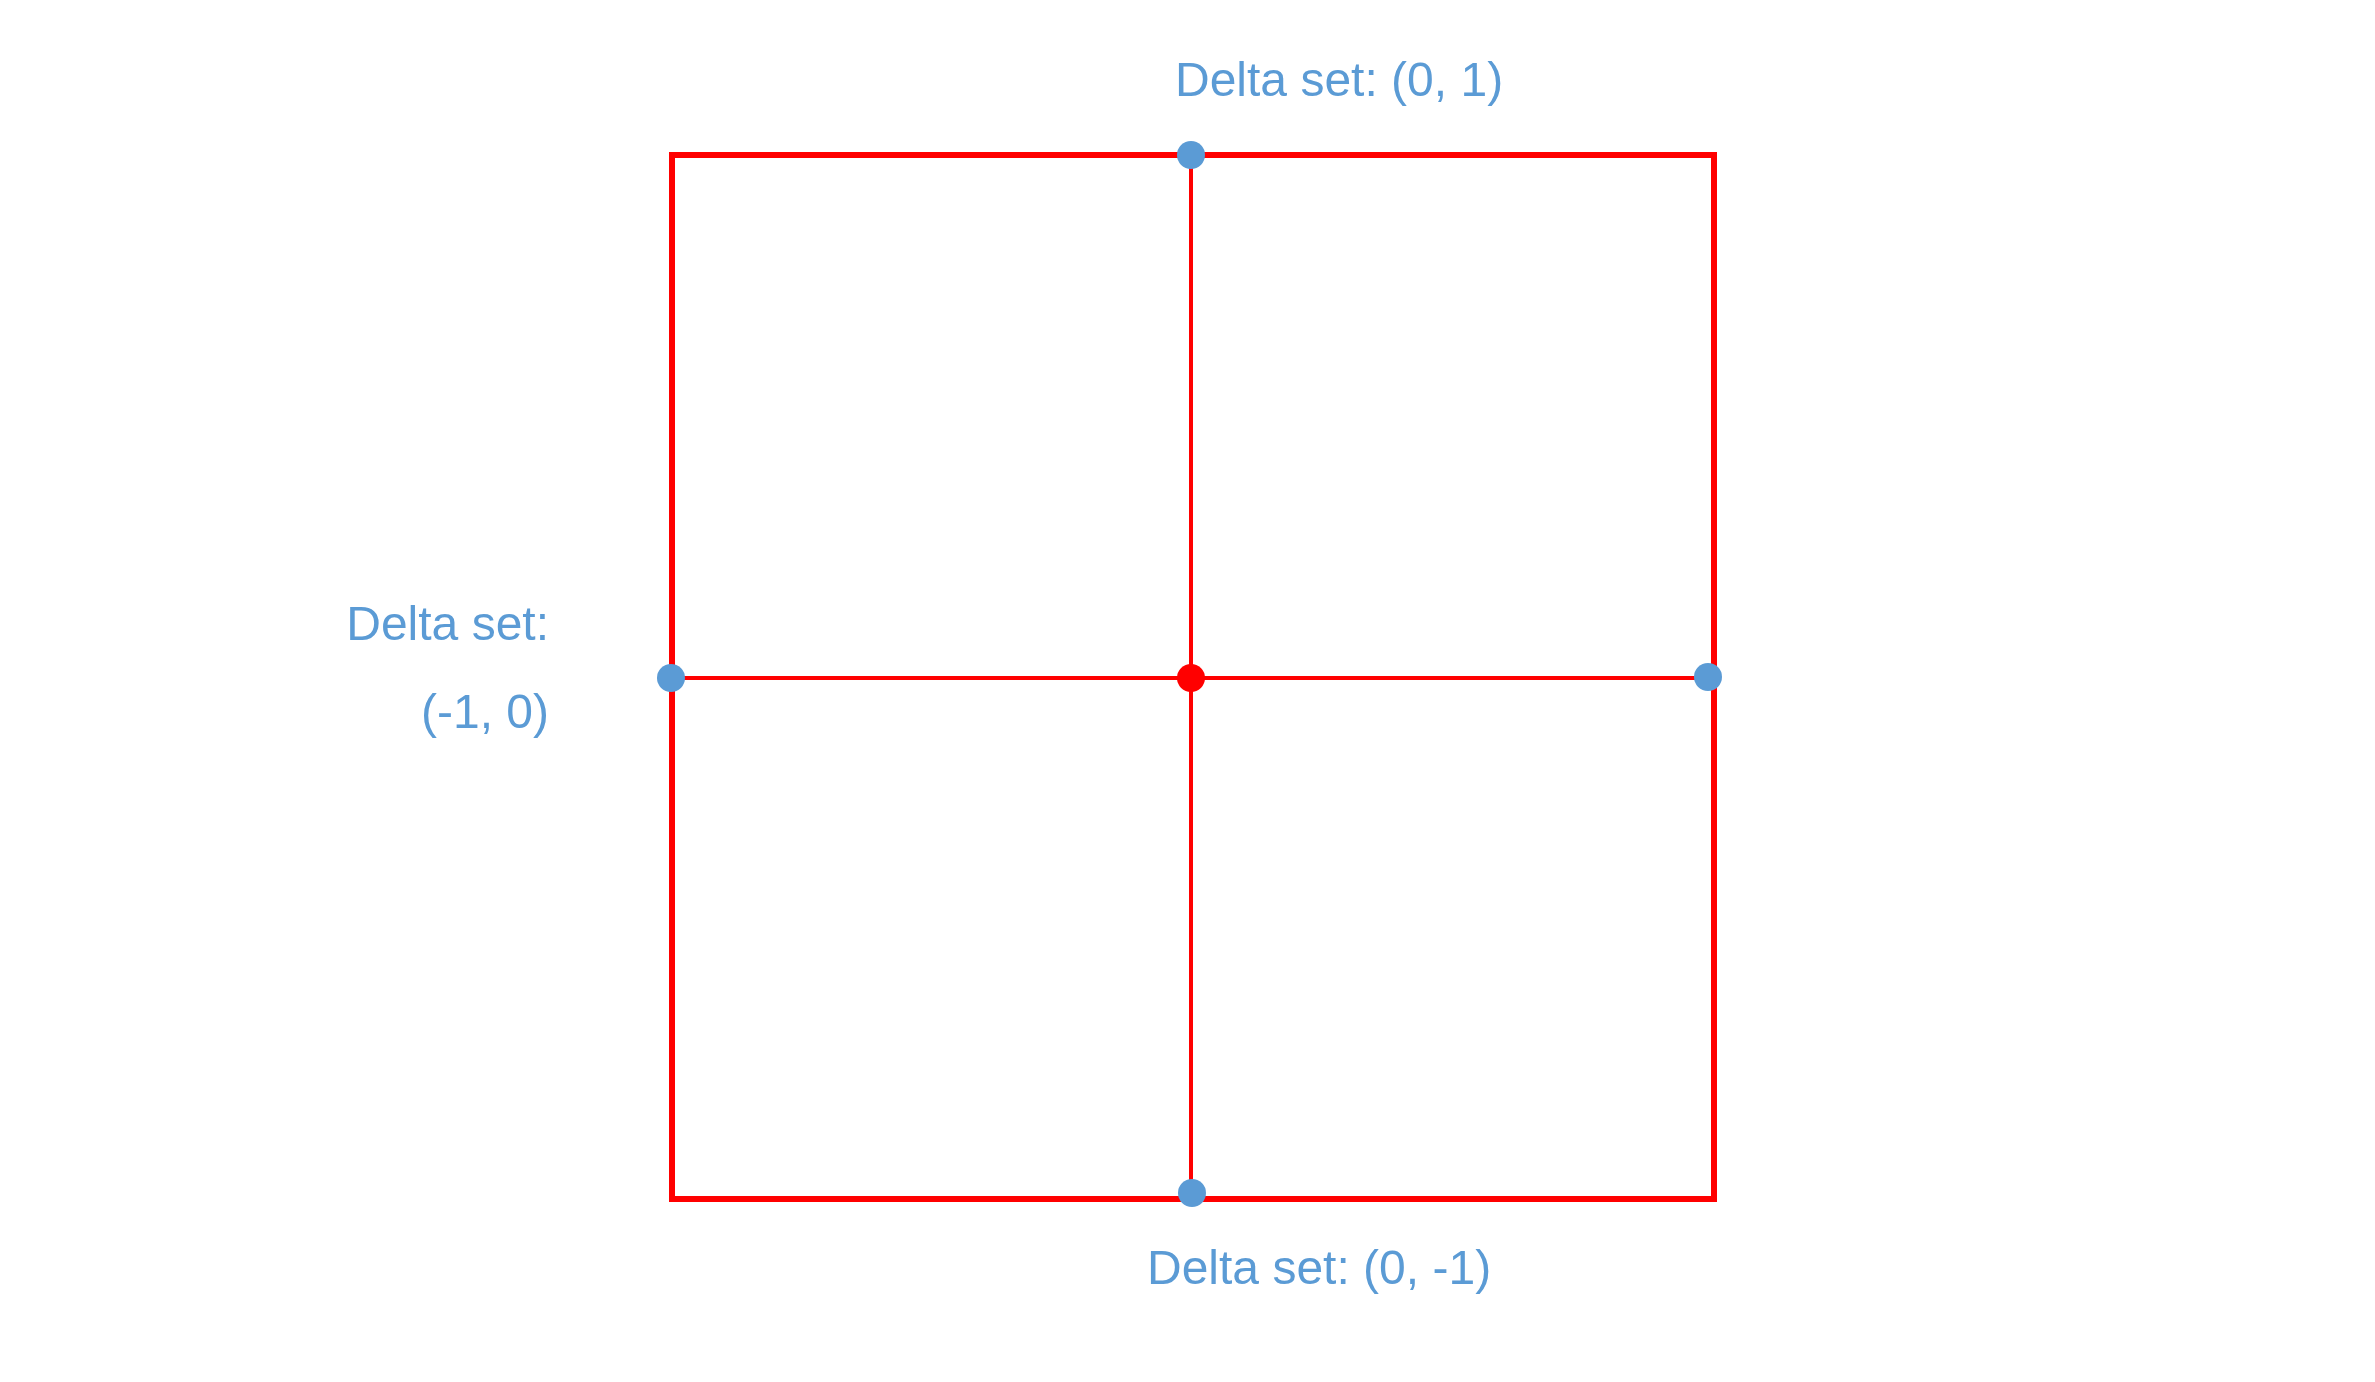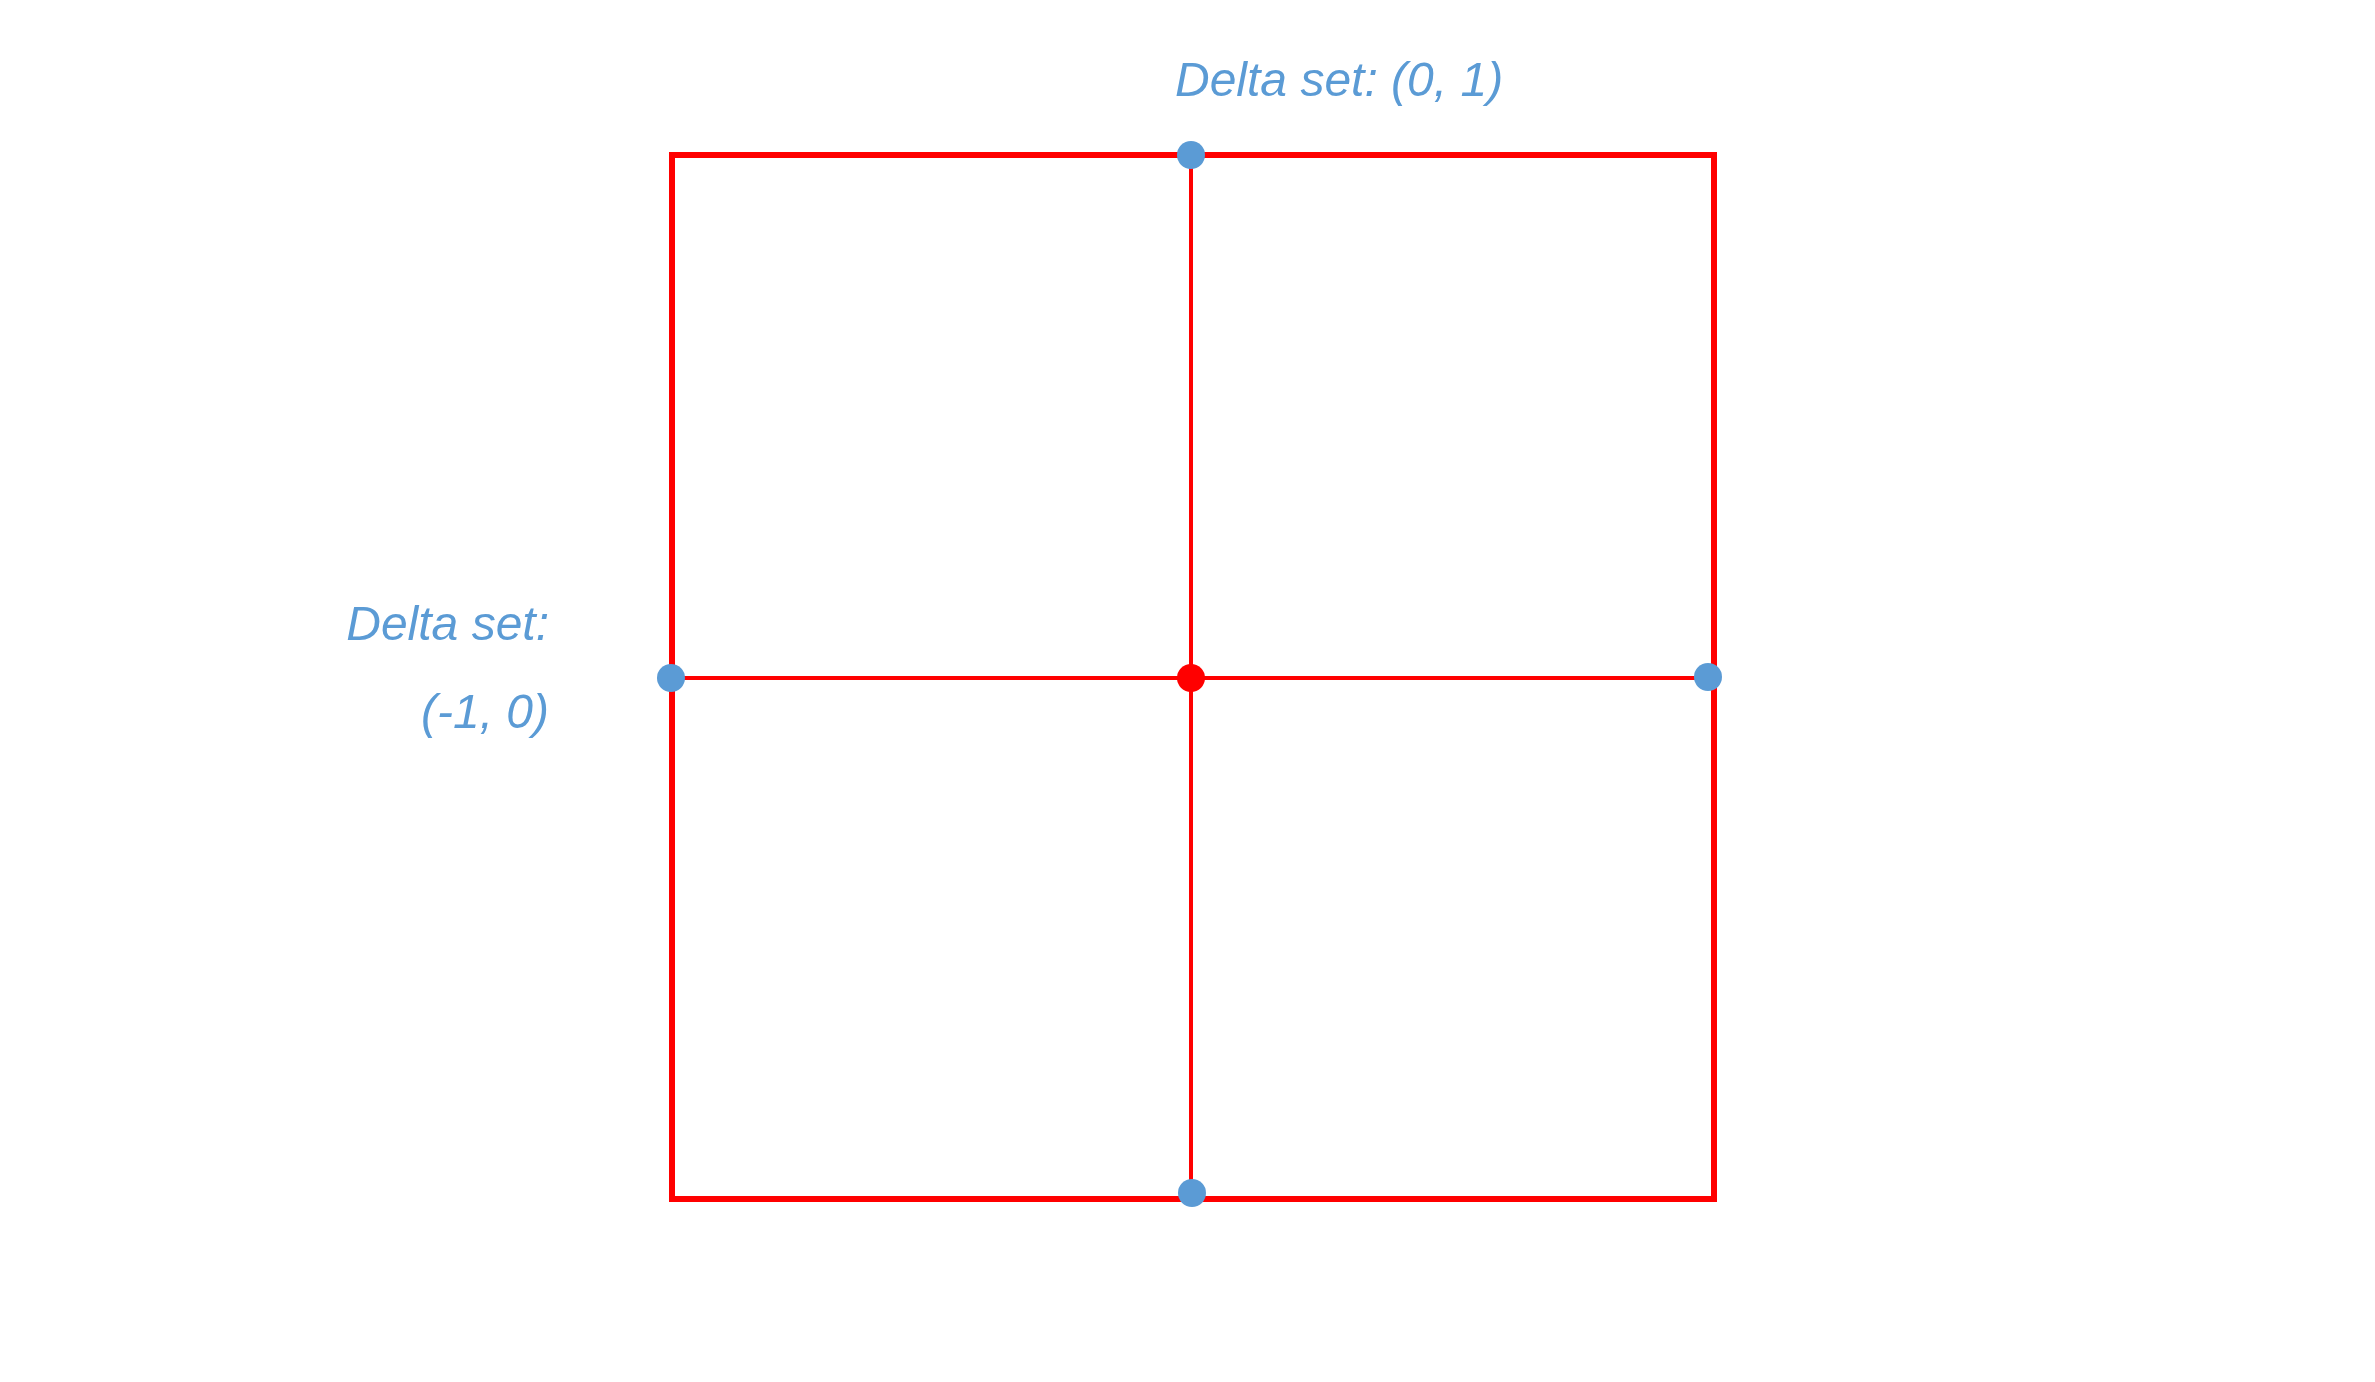--- a/index.html
+++ b/index.html
@@ -7,21 +7,20 @@
     padding: 0;
     background: #ffffff;
     font-family: "Liberation Sans", "DejaVu Sans", sans-serif;
   }
   .stage {
     position: relative;
     width: 2276px;
     height: 1382px;
     background: var(--background, #ffffff);
     overflow: hidden;
-    font-style: italic;
   }
   
   .square {
     position: absolute;
     left: 669px;
     top: 152px;
     width: 1036px;
     height: 1038px;
     border: 6px solid var(--red, #ff0000);
     box-sizing: content-box;
@@ -91,20 +90,21 @@
 
   <div class="dot blue pos-top"></div>
   <div class="dot blue pos-bottom"></div>
   <div class="dot blue pos-left"></div>
   <div class="dot blue pos-right"></div>
   <div class="dot red  pos-center"></div>
 
   <div class="lbl blue top-lbl">Delta set: (0, 1)</div>
 
 
+  <div class="lbl blue bottom-lbl">Delta set: (0, -1)</div>
 
   <div class="lbl blue left-lbl">
     <span>Delta set:</span><br>
     <span>(-1, 0)</span>
   </div>
 
 
 </div>
 
 </body></html>

